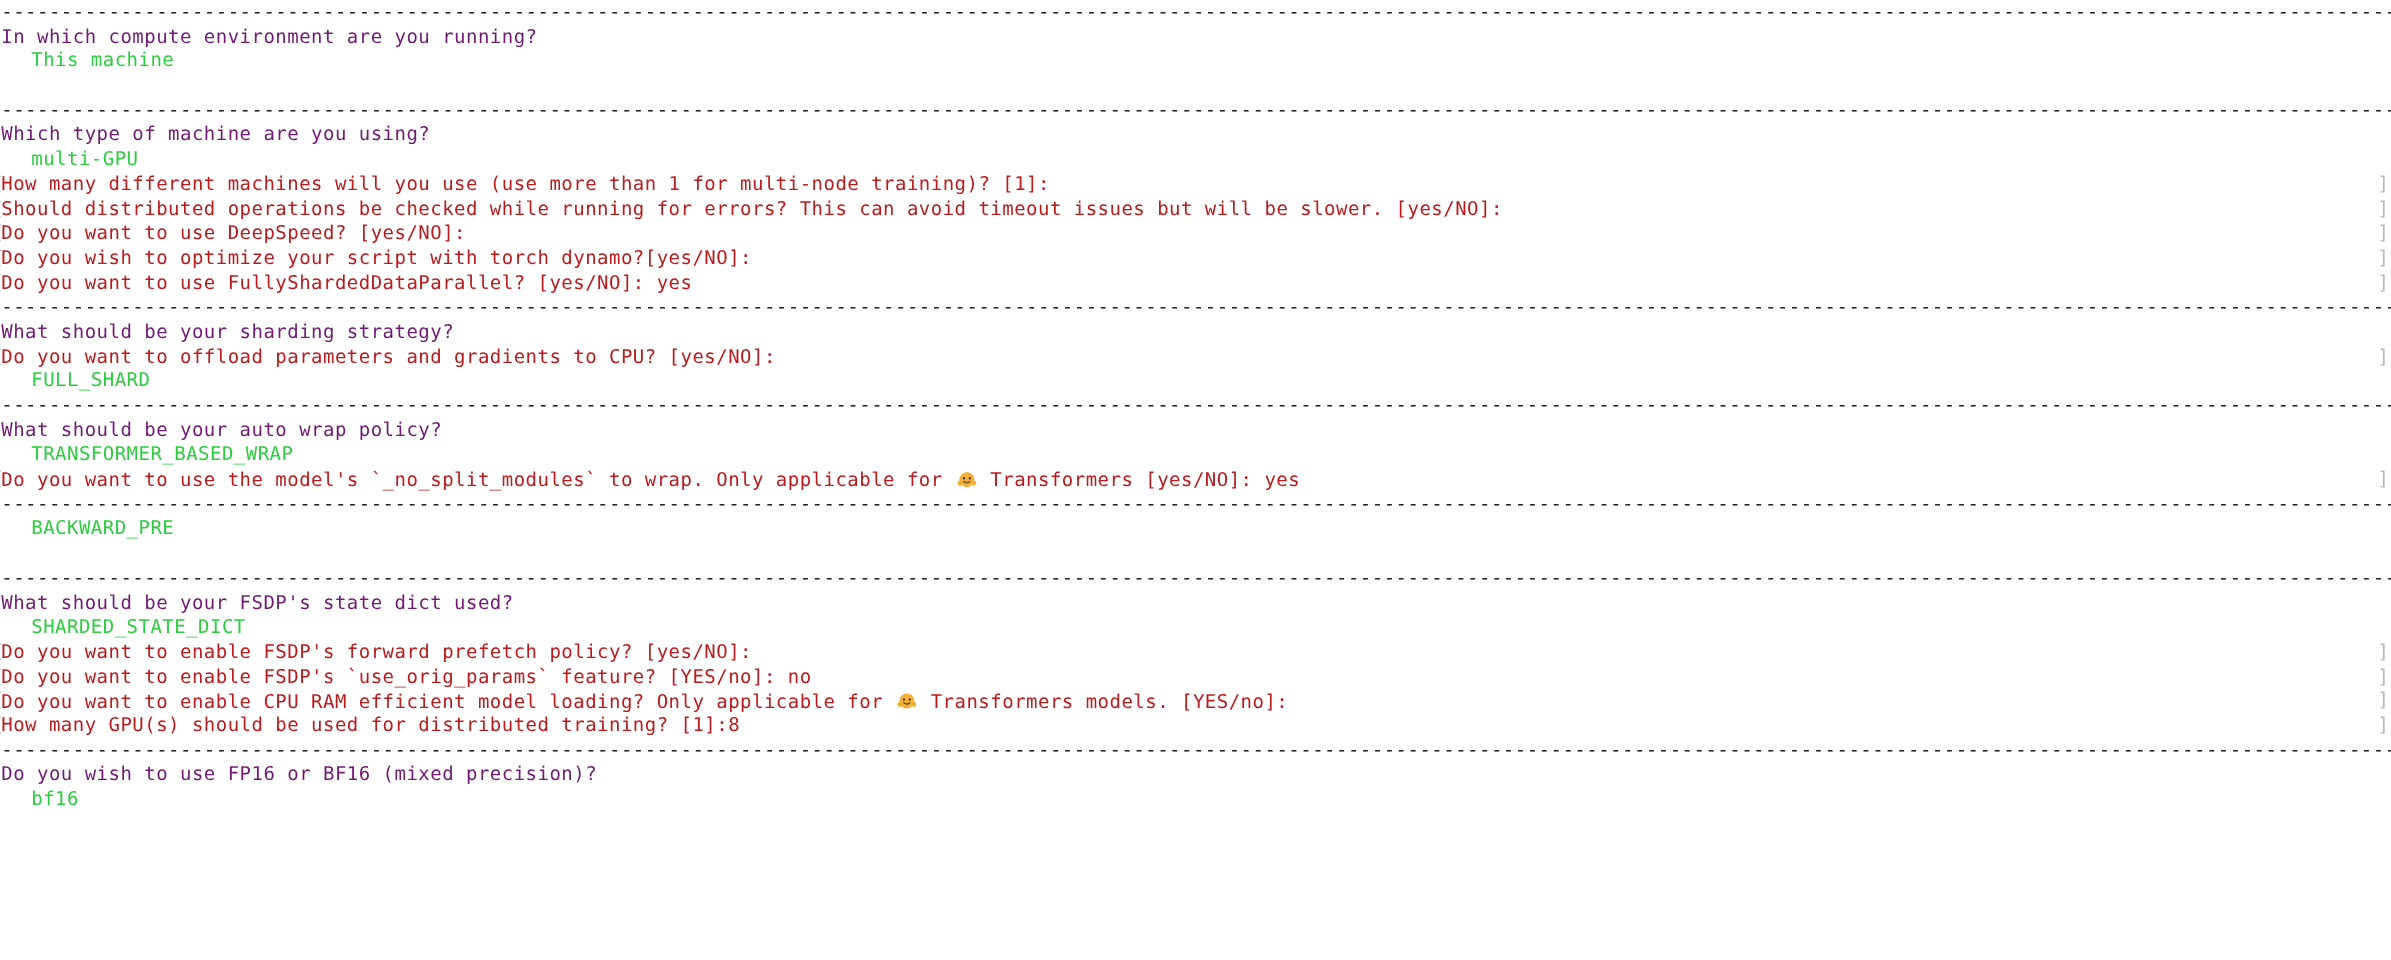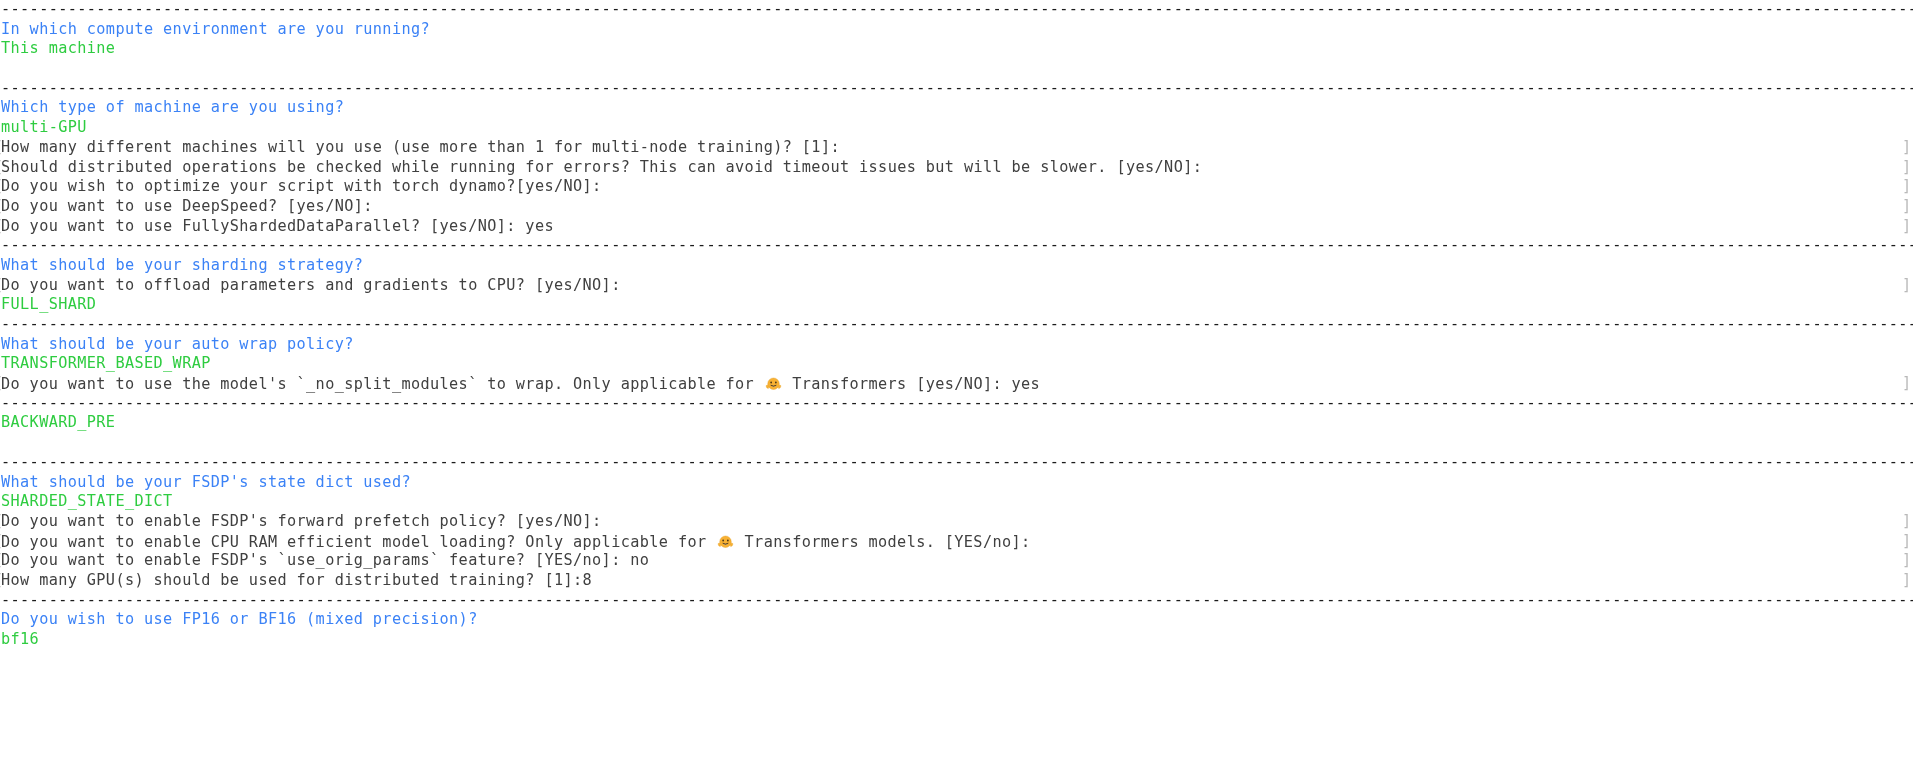--- a/index.html
+++ b/index.html
@@ -21,39 +21,40 @@
     padding: 0 0 0 1px;
     background: #ffffff;
     position: relative;
   }
   .line {
     height: 19.7px;
     line-height: 19.7px;
     font-size: 15.2px;
     letter-spacing: 0.39px;
     white-space: pre;
-    color: #404040;
+    color: #b91c1c;
     position: relative;
     overflow: visible;
   }
   .line.rule {
     color: #1b1b1b;
     font-size: 15.2px;
     letter-spacing: 0.39px;
     overflow: hidden;
     height: 19.7px;
   }
   .line.blank {
     height: 19.7px;
   }
   .answer {
     color: #2ecc40;
+    padding-left: 24px;
   }
   .q {
-    color: #3b82f6;
+    color: #701a75;
   }
   
   .line.prompt::before {
     content: "[";
     color: #b9b9b9;
     position: absolute;
     left: -7px;
     top: 0;
   }
   .line.prompt::after {
@@ -80,22 +81,22 @@
 <div id="terminal" style="background: rgb(255, 255, 255);">
     <div class="line rule">--------------------------------------------------------------------------------------------------------------------------------------------------------------------------------------------------------------------------------------------</div>
     <div class="line q">In which compute environment are you running?</div>
     <div class="line answer">This machine</div>
     <div class="line blank"> </div>
     <div class="line rule">--------------------------------------------------------------------------------------------------------------------------------------------------------------------------------------------------------------------------------------------</div>
     <div class="line q">Which type of machine are you using?</div>
     <div class="line answer">multi-GPU</div>
     <div class="line prompt">How many different machines will you use (use more than 1 for multi-node training)? [1]:</div>
     <div class="line prompt">Should distributed operations be checked while running for errors? This can avoid timeout issues but will be slower. [yes/NO]:</div>
+    <div class="line prompt">Do you want to use DeepSpeed? [yes/NO]:</div>
     <div class="line prompt">Do you wish to optimize your script with torch dynamo?[yes/NO]:</div>
-    <div class="line prompt">Do you want to use DeepSpeed? [yes/NO]:</div>
     <div class="line prompt">Do you want to use FullyShardedDataParallel? [yes/NO]: yes</div>
     <div class="line rule">--------------------------------------------------------------------------------------------------------------------------------------------------------------------------------------------------------------------------------------------</div>
     <div class="line q">What should be your sharding strategy?</div>
     <div class="line prompt">Do you want to offload parameters and gradients to CPU? [yes/NO]:</div>
     <div class="line answer">FULL_SHARD</div>
     <div class="line rule">--------------------------------------------------------------------------------------------------------------------------------------------------------------------------------------------------------------------------------------------</div>
     <div class="line q">What should be your auto wrap policy?</div>
     <div class="line answer">TRANSFORMER_BASED_WRAP</div>
     <div class="line prompt"><span>Do you want to use the model's `_no_split_modules` to wrap. Only applicable for </span><span class="hf"><svg width="17" height="15" viewBox="0 0 34 30">
           <circle cx="17" cy="13.5" r="11.5" fill="#f8b133"></circle>
@@ -106,27 +107,27 @@
           <path d="M4.2 15.5 q-2.6 1.3 -1.6 4.3 q0.9 2.8 4 3.4 l1.5 -4.2 z" fill="#f8b133" stroke="#e09b1e" stroke-width="0.7"></path>
           <path d="M29.8 15.5 q2.6 1.3 1.6 4.3 q-0.9 2.8 -4 3.4 l-1.5 -4.2 z" fill="#f8b133" stroke="#e09b1e" stroke-width="0.7"></path>
         </svg></span><span> Transformers [yes/NO]: yes</span></div>
     <div class="line rule">--------------------------------------------------------------------------------------------------------------------------------------------------------------------------------------------------------------------------------------------</div>
     <div class="line answer">BACKWARD_PRE</div>
     <div class="line blank"> </div>
     <div class="line rule">--------------------------------------------------------------------------------------------------------------------------------------------------------------------------------------------------------------------------------------------</div>
     <div class="line q">What should be your FSDP's state dict used?</div>
     <div class="line answer">SHARDED_STATE_DICT</div>
     <div class="line prompt">Do you want to enable FSDP's forward prefetch policy? [yes/NO]:</div>
+    <div class="line prompt">Do you want to enable FSDP's `use_orig_params` feature? [YES/no]: no</div>
     <div class="line prompt"><span>Do you want to enable CPU RAM efficient model loading? Only applicable for </span><span class="hf"><svg width="17" height="15" viewBox="0 0 34 30">
           <circle cx="17" cy="13.5" r="11.5" fill="#f8b133"></circle>
           <circle cx="17" cy="13.5" r="11.5" fill="none" stroke="#e09b1e" stroke-width="0.8"></circle>
           <ellipse cx="12.3" cy="11.2" rx="1.5" ry="2" fill="#2b2012"></ellipse>
           <ellipse cx="21.7" cy="11.2" rx="1.5" ry="2" fill="#2b2012"></ellipse>
           <path d="M11.5 16.5 Q17 21.5 22.5 16.5 Q17 19 11.5 16.5 Z" fill="#ffffff" stroke="#2b2012" stroke-width="1.1" stroke-linejoin="round"></path>
           <path d="M4.2 15.5 q-2.6 1.3 -1.6 4.3 q0.9 2.8 4 3.4 l1.5 -4.2 z" fill="#f8b133" stroke="#e09b1e" stroke-width="0.7"></path>
           <path d="M29.8 15.5 q2.6 1.3 1.6 4.3 q-0.9 2.8 -4 3.4 l-1.5 -4.2 z" fill="#f8b133" stroke="#e09b1e" stroke-width="0.7"></path>
         </svg></span><span> Transformers models. [YES/no]:</span></div>
-    <div class="line prompt">Do you want to enable FSDP's `use_orig_params` feature? [YES/no]: no</div>
     <div class="line prompt">How many GPU(s) should be used for distributed training? [1]:8</div>
     <div class="line rule">--------------------------------------------------------------------------------------------------------------------------------------------------------------------------------------------------------------------------------------------</div>
     <div class="line q">Do you wish to use FP16 or BF16 (mixed precision)?</div>
     <div class="line answer">bf16</div>
   </div>
 
 </body></html>

